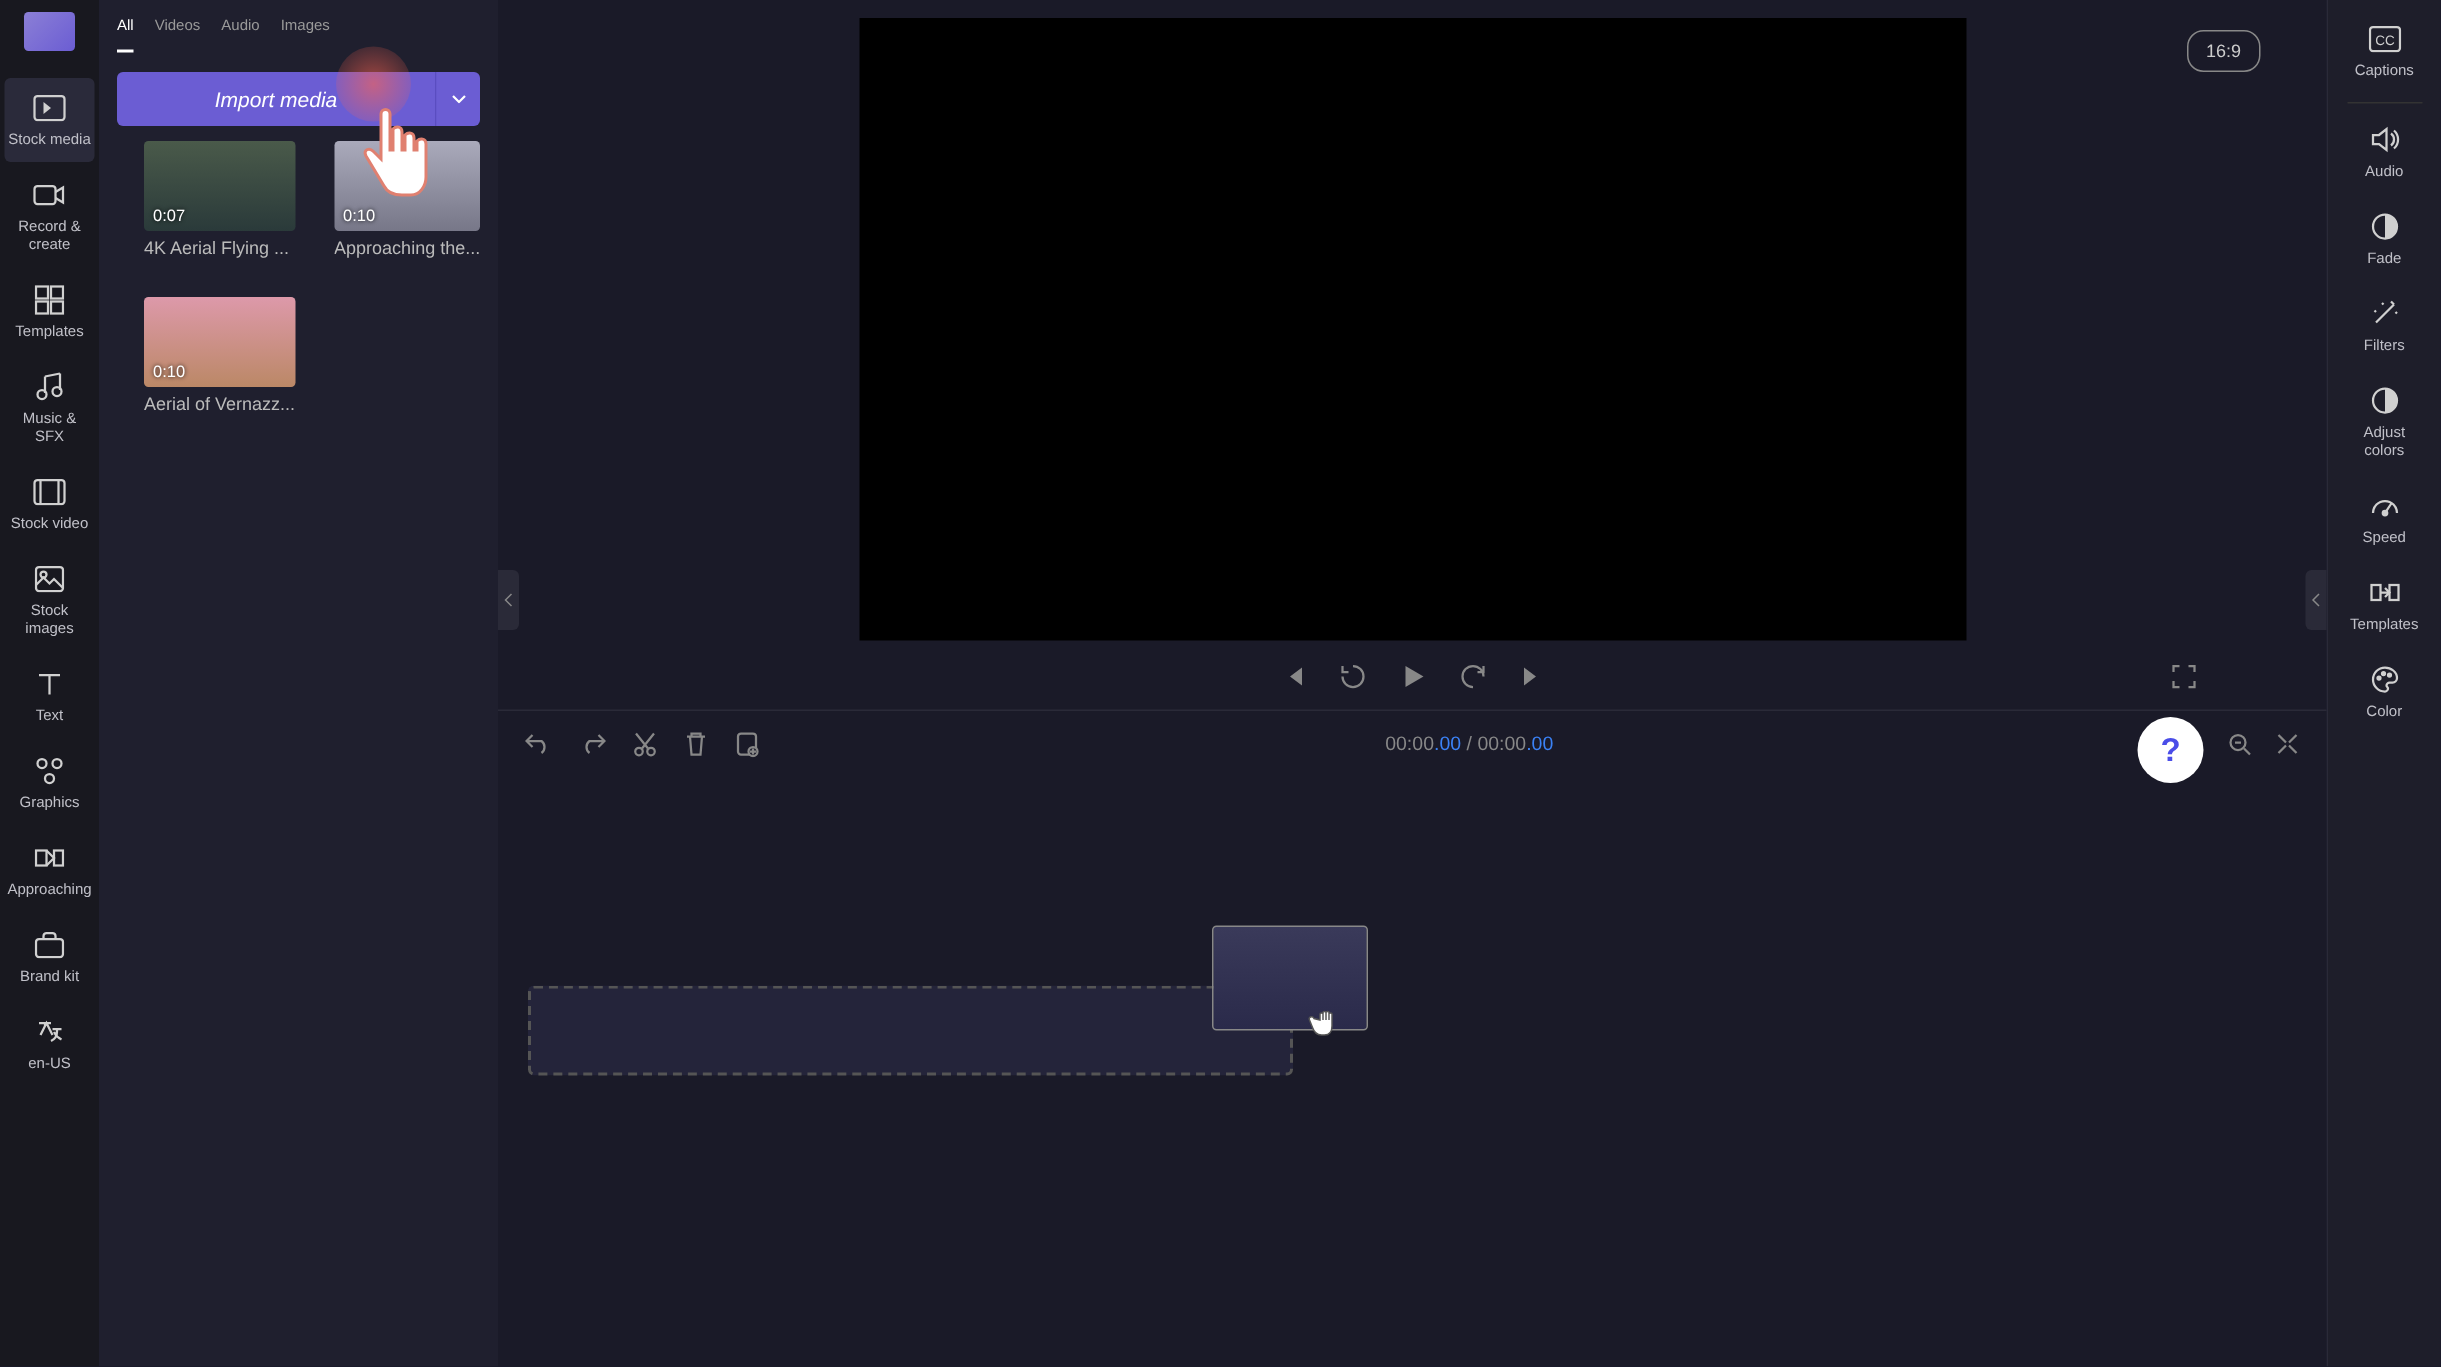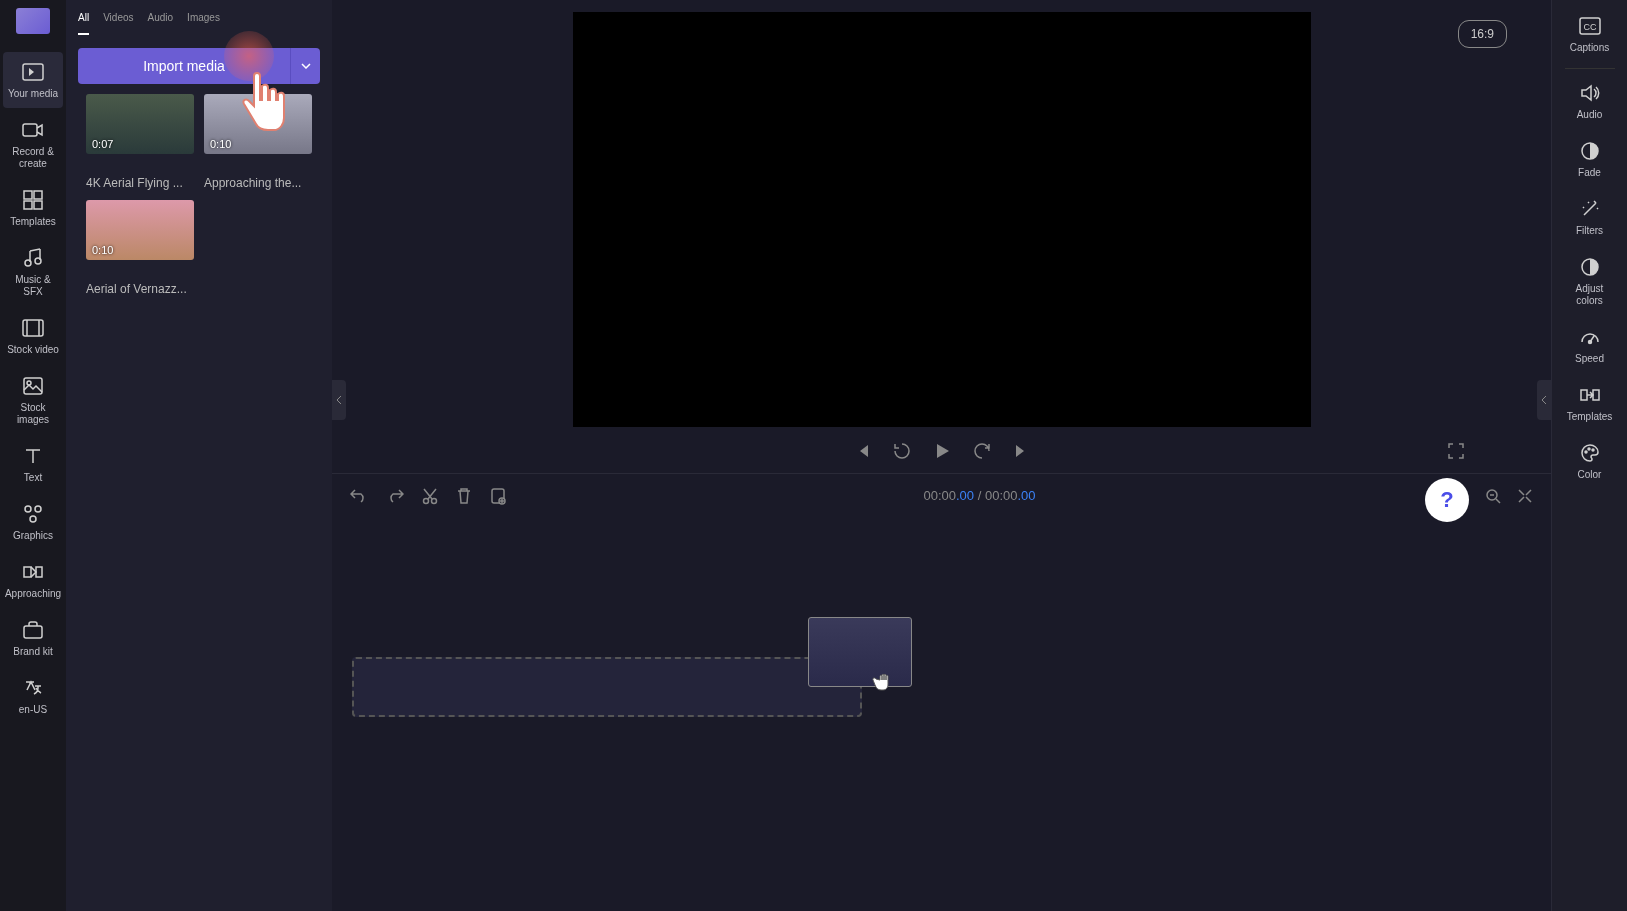--- a/index.html
+++ b/index.html
@@ -8,32 +8,32 @@
 .logo { width: 34px; height: 26px; background: linear-gradient(135deg, #8b7fd6, #6b5dd3); border-radius: 3px; margin-bottom: 18px; }
 .nav-item { display: flex; flex-direction: column; align-items: center; justify-content: center; width: 60px; padding: 8px 2px; cursor: pointer; border-radius: 4px; margin-bottom: 2px; }
 .nav-item.active { background: #2a2a3a; }
 .nav-icon { width: 24px; height: 24px; display: flex; align-items: center; justify-content: center; color: #d0d0d0; }
 .nav-label { font-size: 10px; color: #c0c0c8; margin-top: 4px; text-align: center; line-height: 1.2; }
 .media-panel { width: 266px; background: #1f1f2e; display: flex; flex-direction: column; }
 .tabs { display: flex; gap: 14px; padding: 12px 12px 0; border-bottom: 1px solid transparent; }
 .tab { color: #999; font-size: 10px; padding-bottom: 10px; cursor: pointer; border-bottom: 2px solid transparent; }
 .tab.active { color: #fff; border-bottom: 2px solid #fff; }
 .import-row { display: flex; padding: 12px 12px 10px; gap: 0; position: relative; }
-.import-btn { flex: 1; background: #6b5dd3; color: #fff; border: none; padding: 10px; font-size: 14px; cursor: pointer; border-radius: 4px 0 0 4px; }
+.import-btn { flex: 1; background: #6b5dd3; color: #fff; border: none; padding: 10px; font-size: 14px; cursor: pointer; border-radius: 4px 0 0 4px; font-style: italic; }
 .import-caret { width: 30px; background: #6b5dd3; border-left: 1px solid #5a4dc0; border-radius: 0 4px 4px 0; display: flex; align-items: center; justify-content: center; color: #fff; cursor: pointer; }
 .click-highlight { position: absolute; top: -5px; left: 158px; width: 50px; height: 50px; border-radius: 50%; background: radial-gradient(rgba(255,100,80,0.6), rgba(255,100,80,0)); pointer-events: none; }
 .pointer-hand { position: absolute; top: 30px; left: 168px; pointer-events: none; z-index: 10; }
-.media-grid { display: grid; grid-template-columns: 1fr 1fr; gap: 10px; padding: 0 20px; }
+.media-grid { display: grid; grid-template-columns: 1fr 1fr; gap: 26px; padding: 0 30px; }
 .media-item { cursor: pointer; }
 .thumb { width: 100%; height: 60px; background: #3a4a4a; border-radius: 3px; position: relative; background-size: cover; }
 .thumb1 { background: linear-gradient(#4a5a4a, #2a3a3a); }
 .thumb2 { background: linear-gradient(#aab, #778); }
 .thumb3 { background: linear-gradient(#d9a, #b86); }
 .duration { position: absolute; bottom: 4px; left: 6px; font-size: 11px; color: #fff; text-shadow: 0 0 3px #000; }
-.media-title { font-size: 12px; color: #bbb; margin-top: 22px; white-space: nowrap; overflow: hidden; text-overflow: ellipsis; }
+.media-title { font-size: 12px; color: #bbb; margin-top: 4px; white-space: nowrap; overflow: hidden; text-overflow: ellipsis; }
 .main-area { flex: 1; background: #1a1a28; display: flex; flex-direction: column; position: relative; }
 .top-bar { height: 40px; display: flex; align-items: center; padding: 0 18px; justify-content: space-between; }
 .project-name { color: #ccc; font-size: 14px; display: flex; align-items: center; gap: 12px; }
 .cloud-icon { position: relative; color: #888; }
 .export-btn { background: #2a2a3a; color: #ddd; border: none; padding: 8px 16px; border-radius: 4px; display: flex; align-items: center; gap: 8px; cursor: pointer; font-size: 14px; }
 .preview-area { flex: 0 0 auto; padding: 12px 40px; display: flex; flex-direction: column; align-items: center; position: relative; }
 .aspect-badge { position: absolute; top: 20px; right: 44px; border: 1px solid #888; color: #ccc; font-size: 12px; padding: 6px 12px; border-radius: 11px; cursor: pointer; }
 .preview-window { width: 738px; height: 415px; background: #000; }
 .playback-controls { display: flex; gap: 20px; margin-top: 14px; align-items: center; width: 100%; justify-content: center; position: relative; }
 .pb-btn { color: #888; cursor: pointer; display: flex; }
@@ -60,21 +60,21 @@
 
 <div class="left-nav">
   <div class="logo"></div>
   <div class="nav-item active">
     <span class="nav-icon">
         <svg width="22" height="18" viewBox="0 0 22 18" fill="none" stroke="currentColor" stroke-width="1.5">
           <rect x="1" y="1" width="20" height="16" rx="2"></rect>
           <path d="M7 5l5 4-5 4z" fill="currentColor" stroke="none"></path>
         </svg>
       </span>
-    <span class="nav-label">Your media</span>
+    <span class="nav-label">Stock media</span>
   </div>
   <div class="nav-item">
     <span class="nav-icon">
         <svg width="22" height="18" viewBox="0 0 22 18" fill="none" stroke="currentColor" stroke-width="1.5">
           <rect x="1" y="3" width="14" height="12" rx="2"></rect>
           <path d="M15 7l5-3v10l-5-3"></path>
         </svg>
       </span>
     <span class="nav-label">Record &amp; create</span>
   </div>

